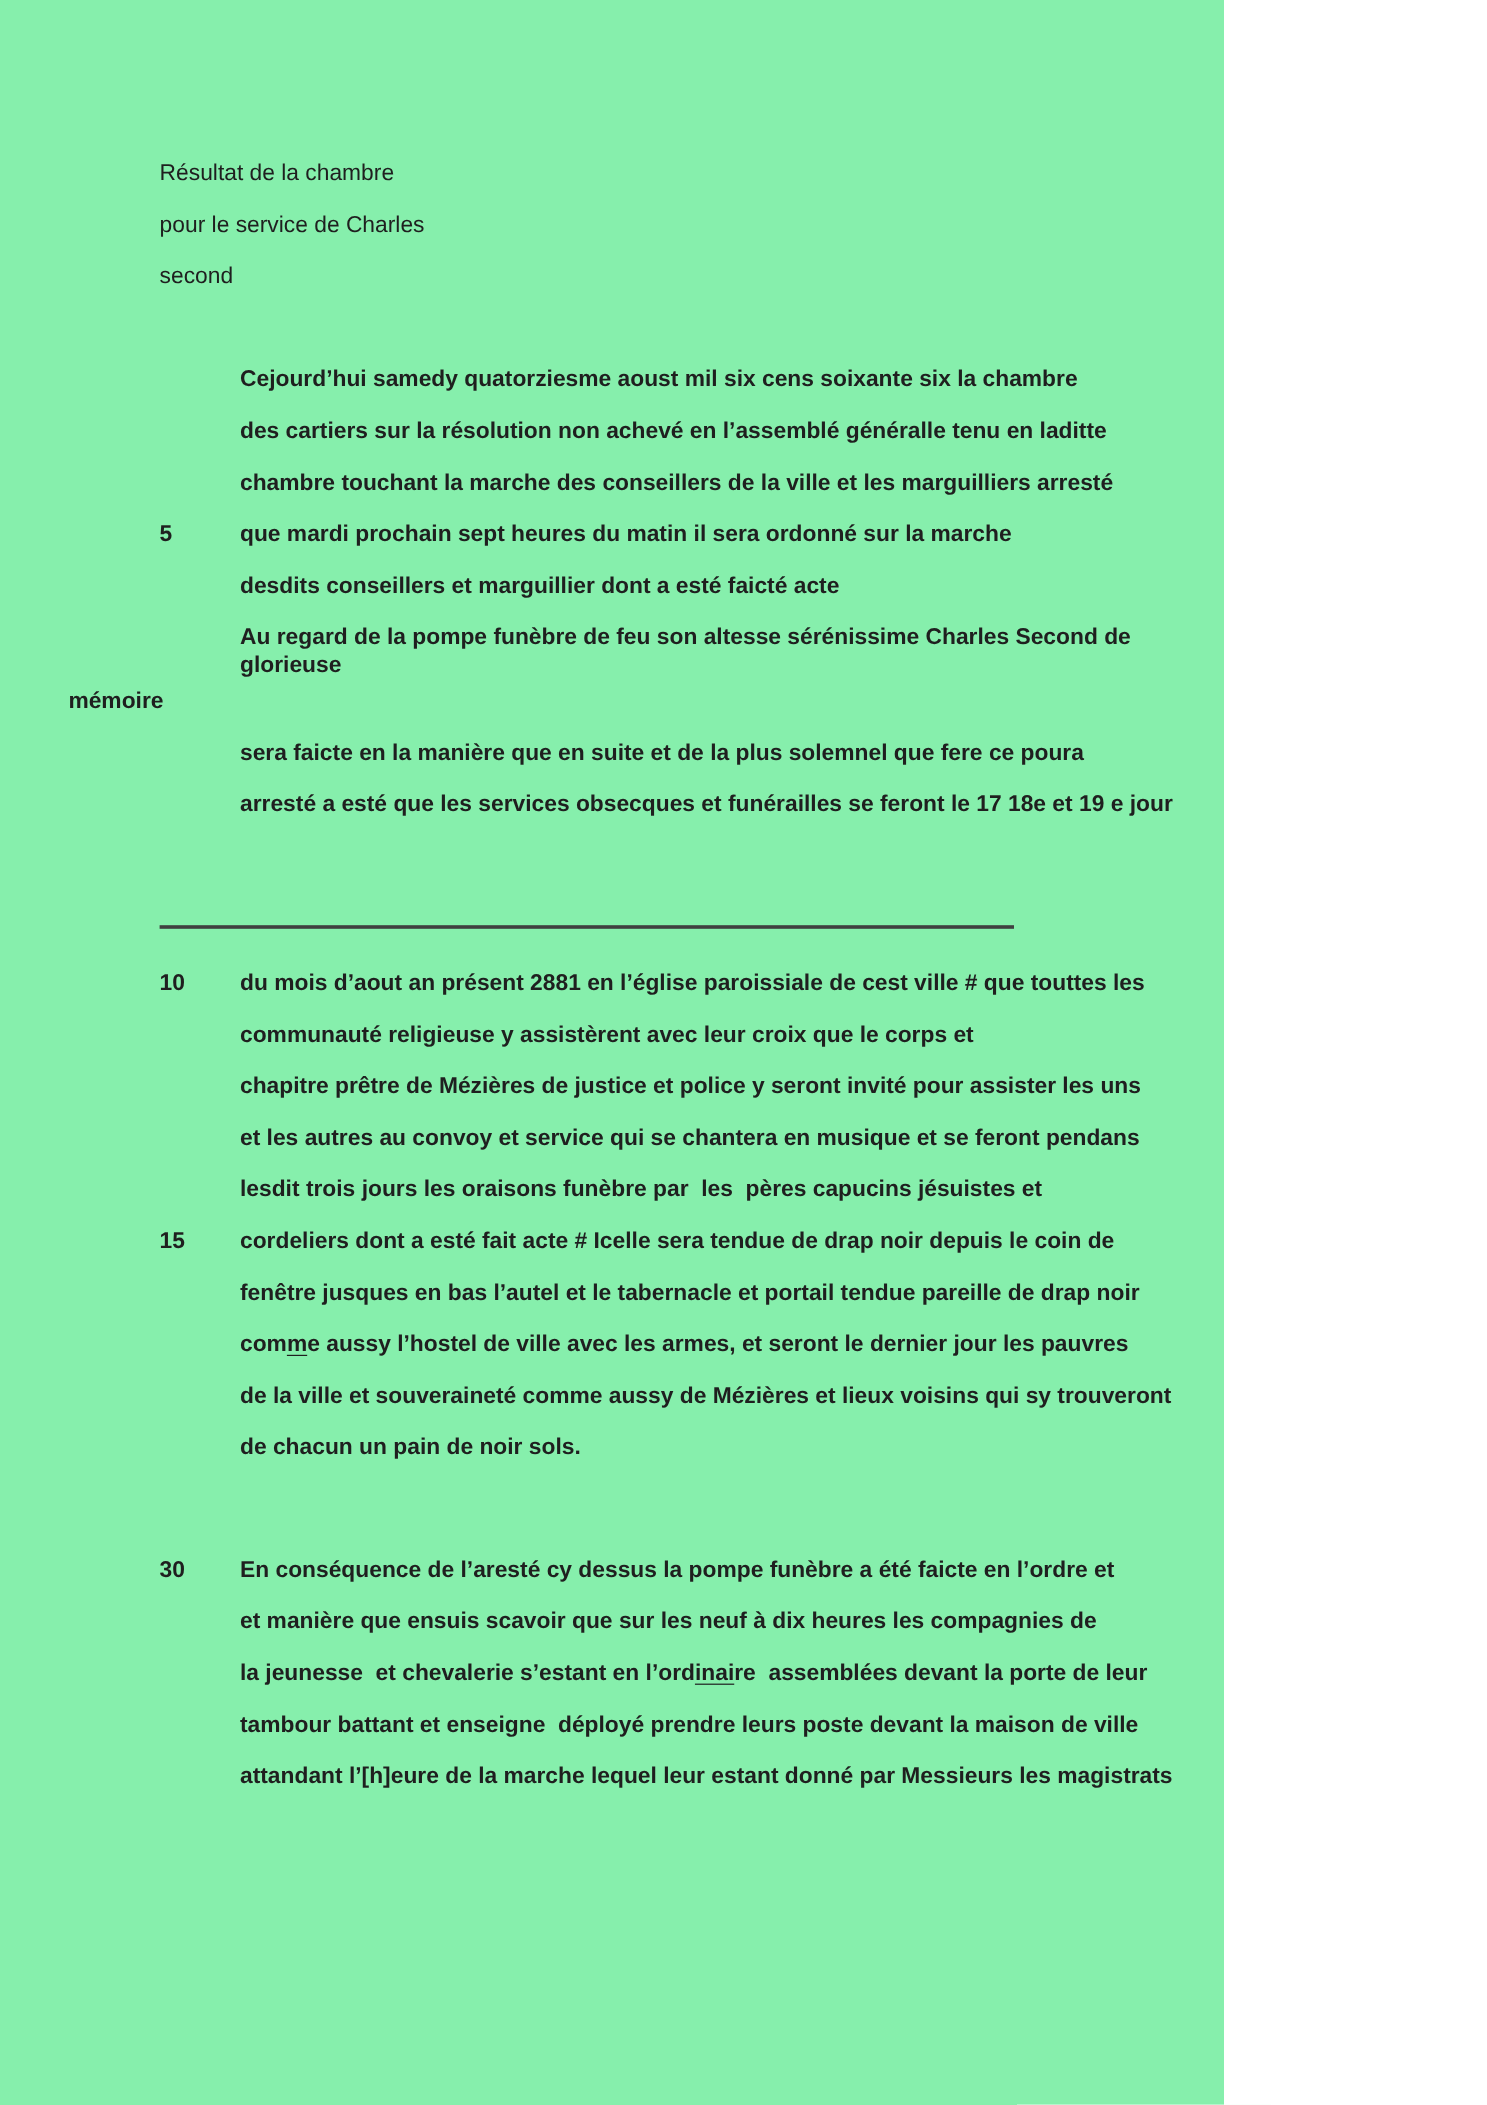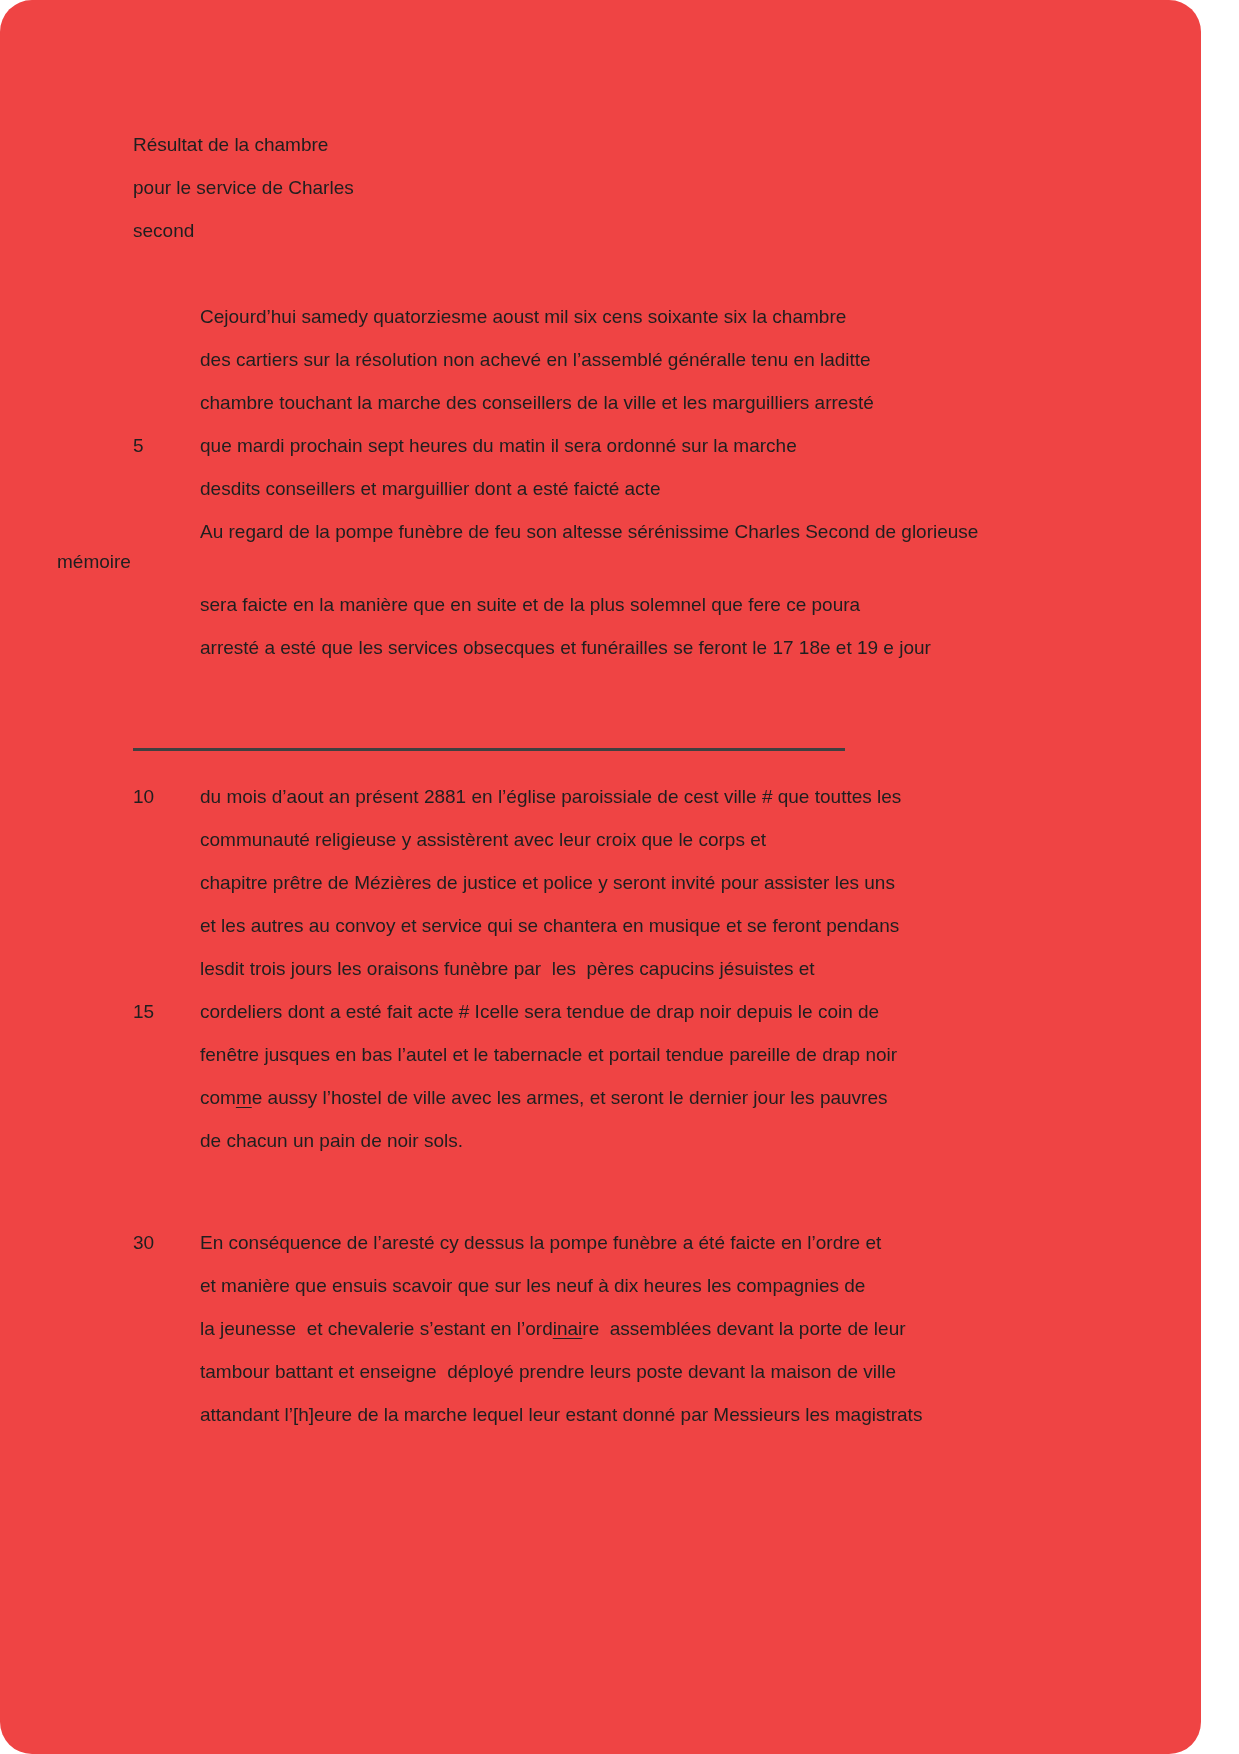--- a/index.html
+++ b/index.html
@@ -1,41 +1,41 @@
 <!DOCTYPE html>
 <html lang="fr"><head>
 <meta charset="utf-8">
 <style>
   html, body { margin: 0; padding: 0; background: #ffffff; }
   .page {
     position: relative;
-    width: 1201px;
+    width: 1020px;
     height: 1754px;
-    background: #ef4444;
+    background: #86efac;
     font-family: "Liberation Sans", sans-serif;
     color: #1f1f1f;
     overflow: hidden;
-    border-radius: 32px;
   }
   .doc-header {
     position: absolute;
     left: 133px;
     top: 133px;
   }
   .doc-header .title-line {
     font-size: 19px;
     line-height: 23px;
     margin-bottom: 20px;
     white-space: pre-wrap;
   }
   .doc-body {
     position: absolute;
     left: 0;
     right: 0;
     top: 305px;
+    font-weight: bold;
   }
   .line {
     position: relative;
     padding-left: 200px;
     font-size: 19px;
     line-height: 23px;
     margin-bottom: 20px;
     min-height: 23px;
   }
   .line.at-margin { padding-left: 57px; }
@@ -77,20 +77,21 @@
       <div class="line"><span class="line-text">arresté a esté que les services obsecques et funérailles se feront le 17 18e et 19 e jour</span></div>
       <div class="rule"></div>
       <div class="line"><span class="line-num">10</span><span class="line-text">du mois d’aout an présent 2881 en l’église paroissiale de cest ville # que touttes les</span></div>
       <div class="line"><span class="line-text">communauté religieuse y assistèrent avec leur croix que le corps et</span></div>
       <div class="line"><span class="line-text">chapitre prêtre de Mézières de justice et police y seront invité pour assister les uns</span></div>
       <div class="line"><span class="line-text">et les autres au convoy et service qui se chantera en musique et se feront pendans</span></div>
       <div class="line"><span class="line-text">lesdit trois jours les oraisons funèbre par  les  pères capucins jésuistes et</span></div>
       <div class="line"><span class="line-num">15</span><span class="line-text">cordeliers dont a esté fait acte # Icelle sera tendue de drap noir depuis le coin de</span></div>
       <div class="line"><span class="line-text">fenêtre jusques en bas l’autel et le tabernacle et portail tendue pareille de drap noir</span></div>
       <div class="line"><span class="line-text">com<span class="u">m</span>e aussy l’hostel de ville avec les armes, et seront le dernier jour les pauvres</span></div>
+      <div class="line"><span class="line-text">de la ville et souveraineté comme aussy de Mézières et lieux voisins qui sy trouveront</span></div>
       <div class="line"><span class="line-text">de chacun un pain de noir sols.</span></div>
       <div class="line para-break"><span class="line-num">30</span><span class="line-text">En conséquence de l’aresté cy dessus la pompe funèbre a été faicte en l’ordre et</span></div>
       <div class="line"><span class="line-text">et manière que ensuis scavoir que sur les neuf à dix heures les compagnies de</span></div>
       <div class="line"><span class="line-text">la jeunesse  et chevalerie s’estant en l’ord<span class="u">inai</span>re  assemblées devant la porte de leur</span></div>
       <div class="line"><span class="line-text">tambour battant et enseigne  déployé prendre leurs poste devant la maison de ville</span></div>
       <div class="line"><span class="line-text">attandant l’[h]eure de la marche lequel leur estant donné par Messieurs les magistrats</span></div>
     </div>
 </div>
 
 </body></html>

